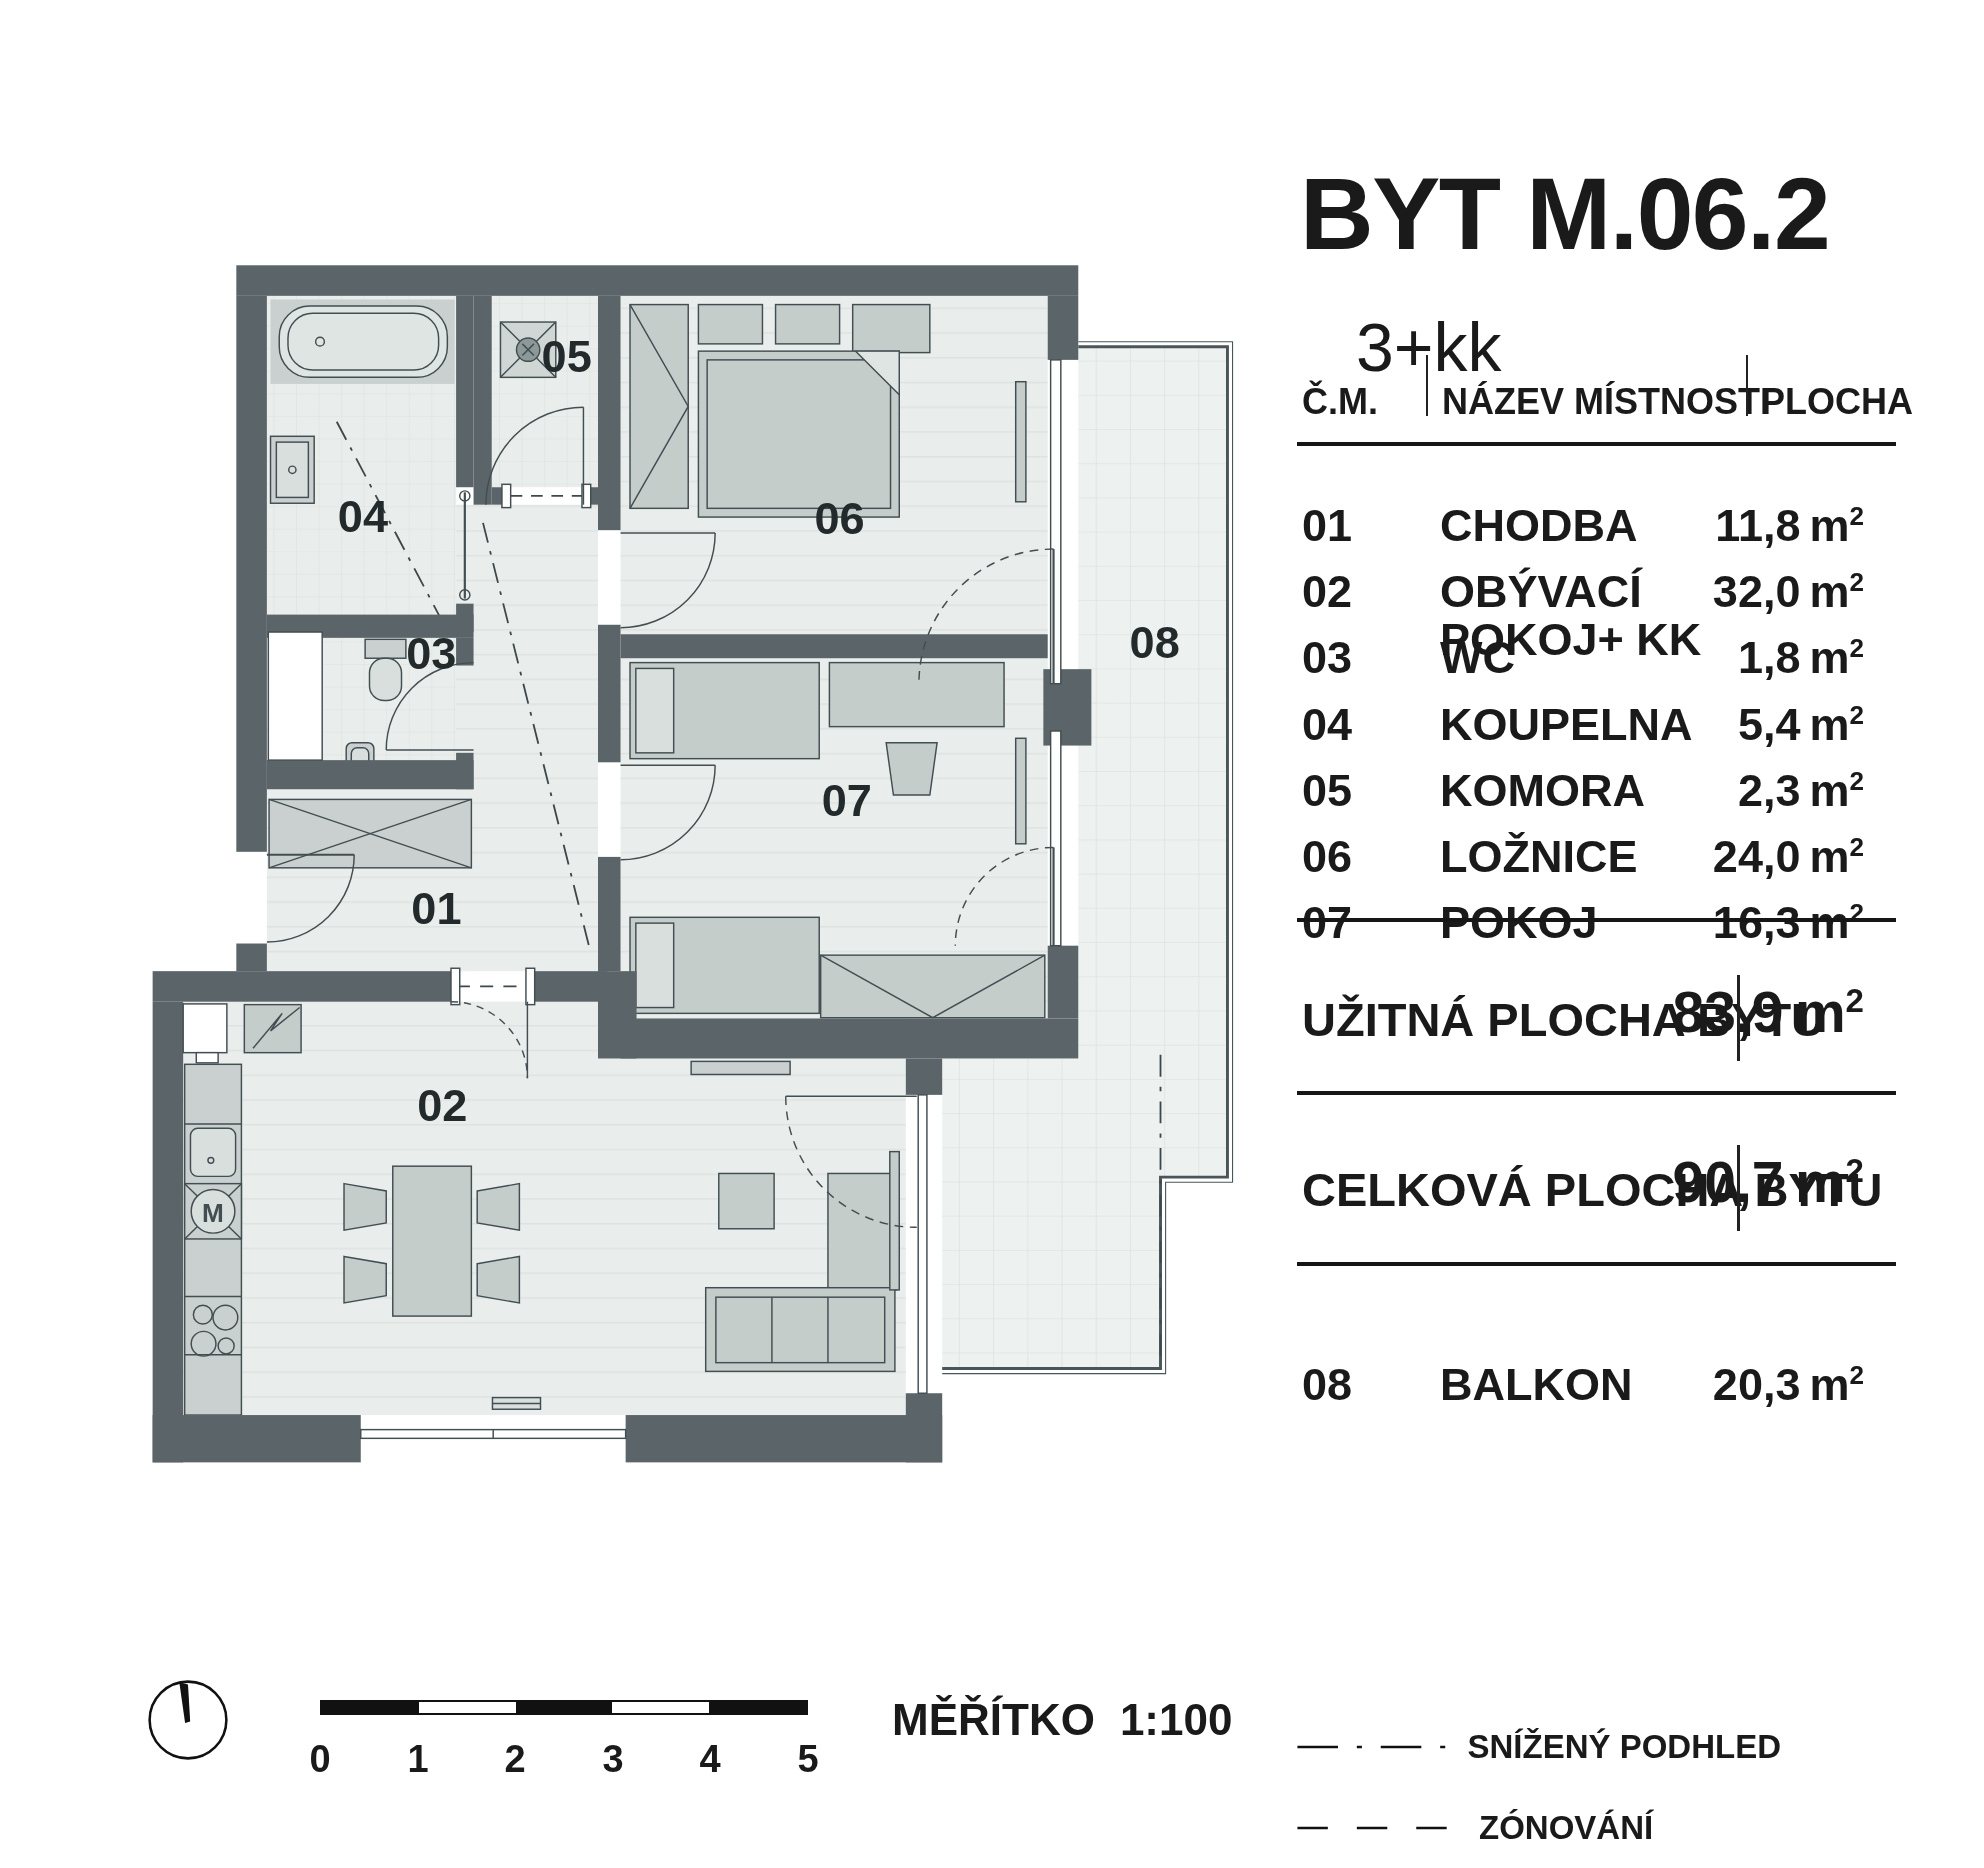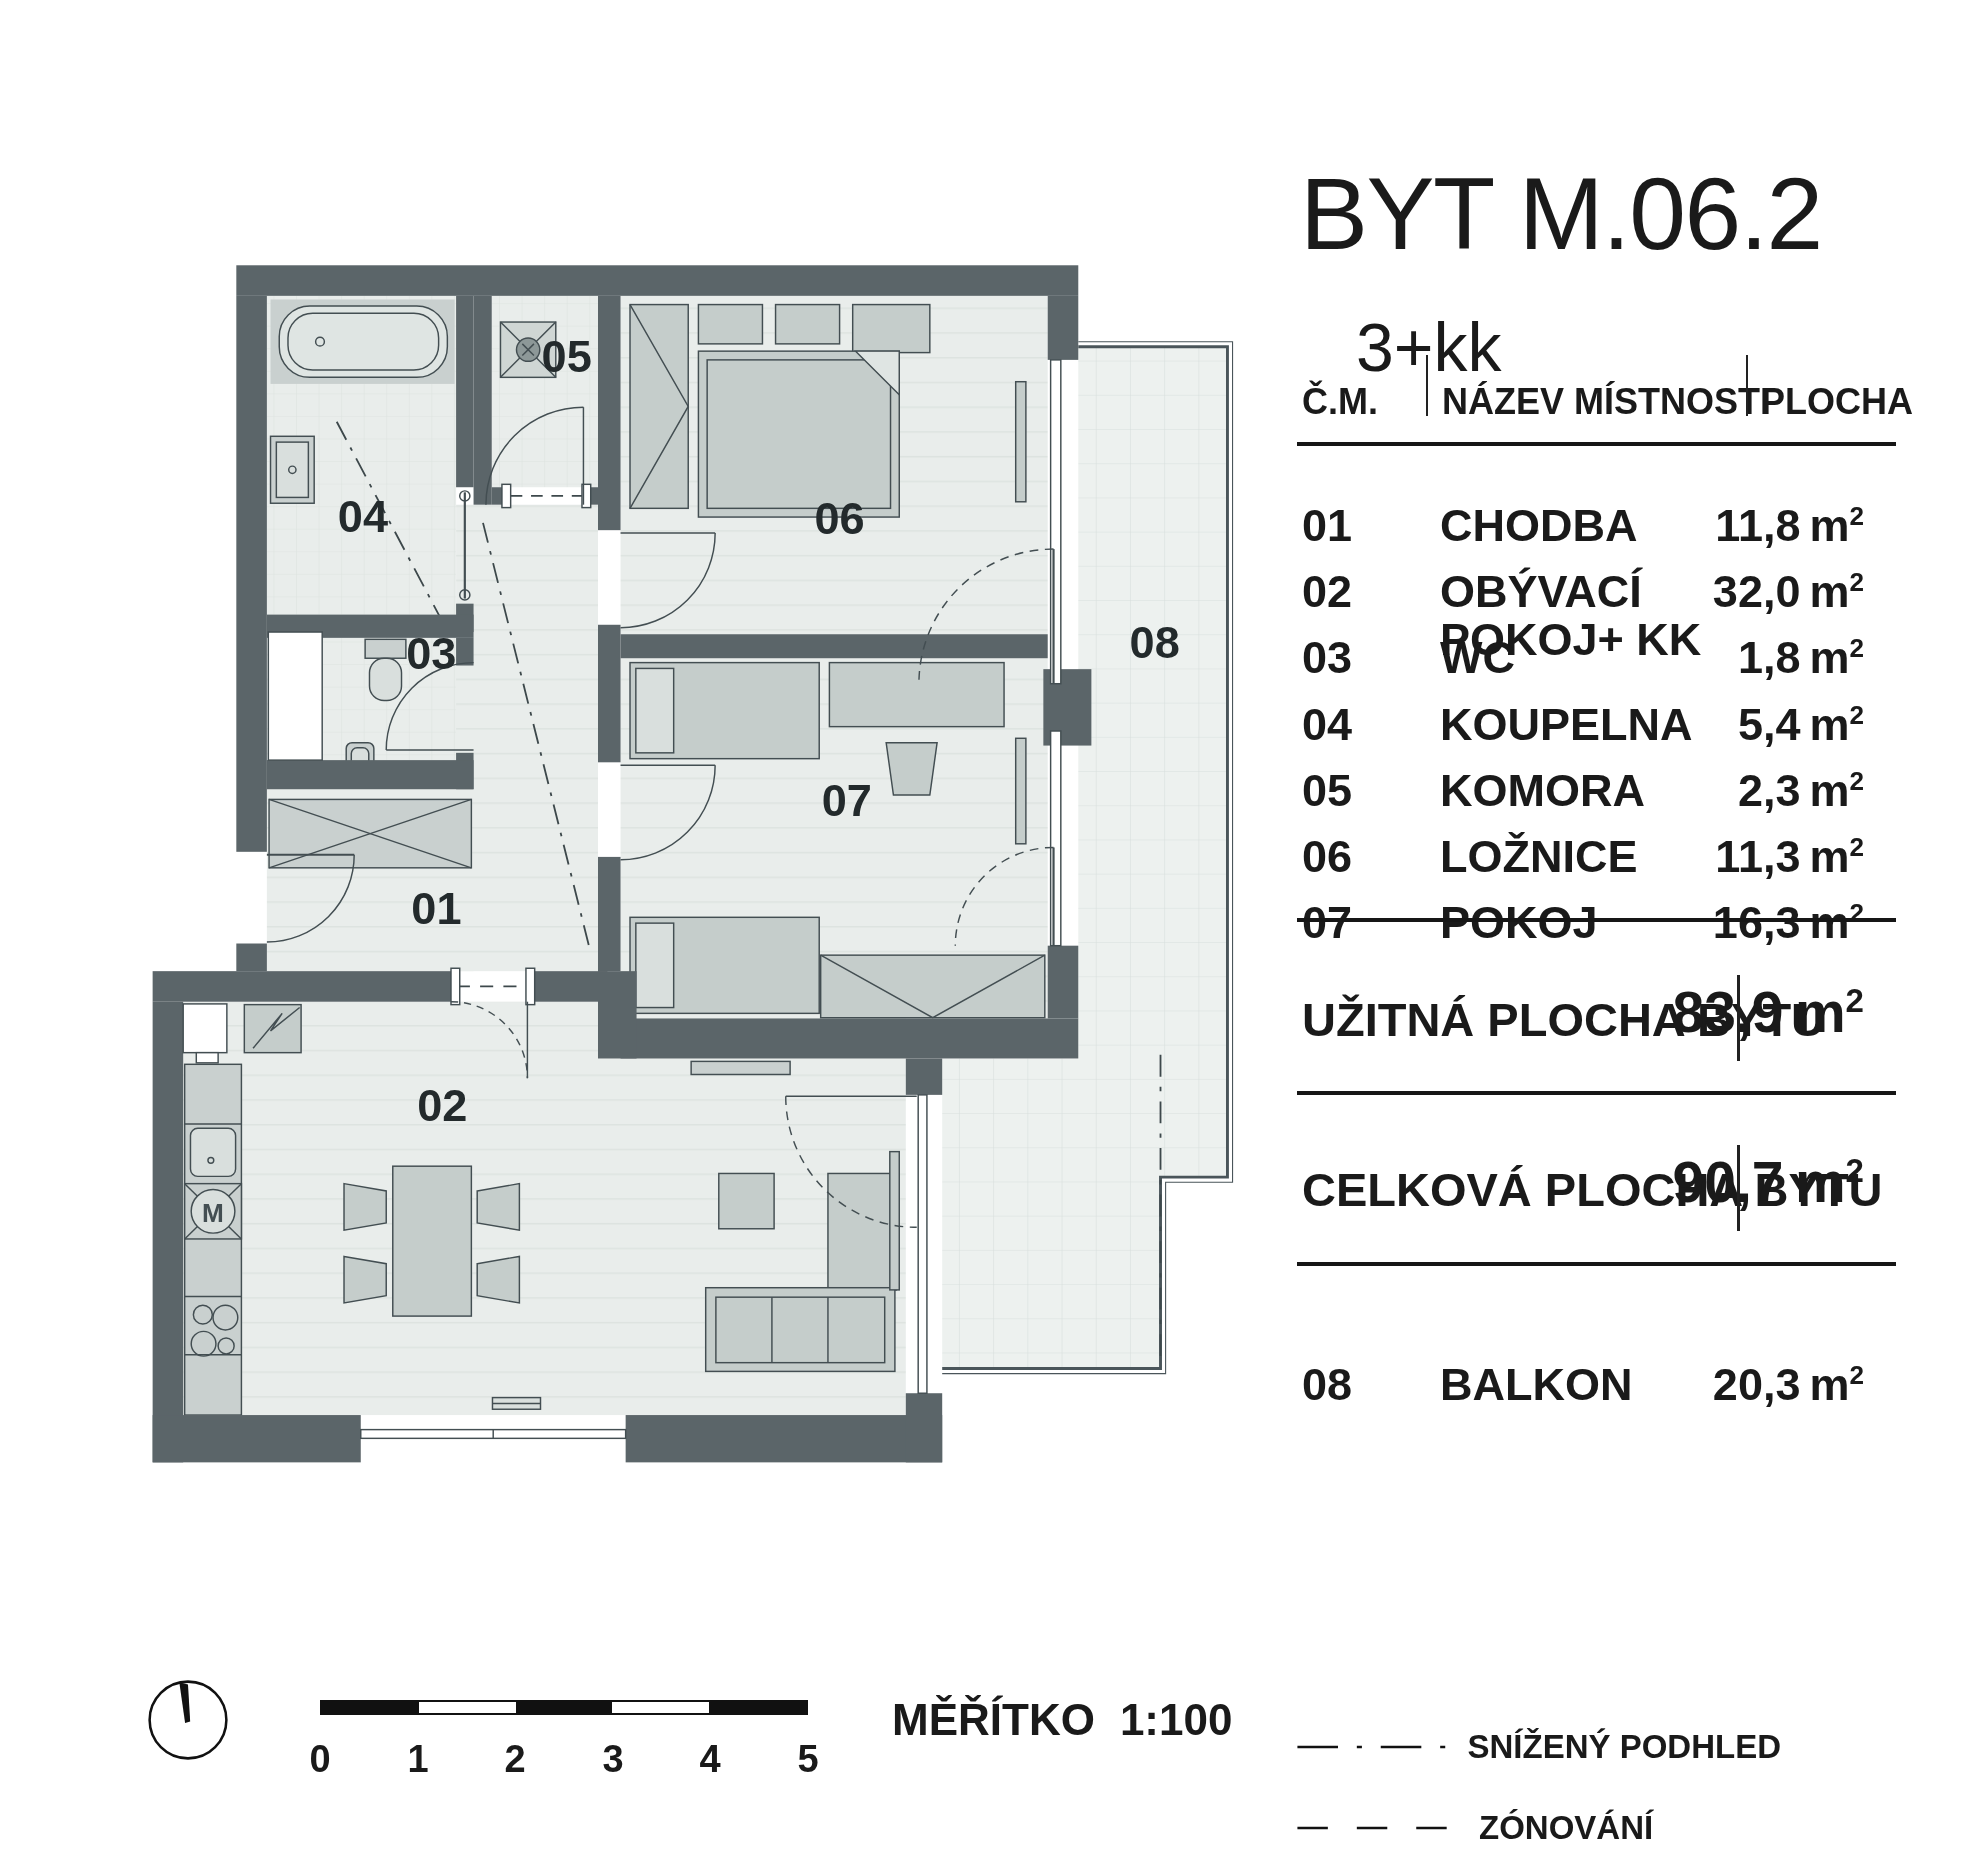--- a/index.html
+++ b/index.html
@@ -1,20 +1,20 @@
 <!DOCTYPE html>
 <html style="font-size:11.6px"><head>
 <meta charset="utf-8">
 <style>
   html,body{margin:0;padding:0;background:#fff;}
   .page{position:relative;width:1985px;height:1869px;background:#fff;overflow:hidden;
         font-family:"Liberation Sans",sans-serif;color:#1a1a1a;}
   .abs{position:absolute;}
   
-  .title{left:1300px;top:163px;font-size:102px;font-weight:400;letter-spacing:-1.5px;line-height:1;}
+  .title{left:1300px;top:163px;font-size:102px;font-weight:700;letter-spacing:-1.5px;line-height:1;}
   .subtitle{left:1356px;top:313px;font-size:68px;font-weight:400;line-height:1;}
   .th{font-size:36px;font-weight:700;line-height:1;top:364px;margin-top:20px;}
   .vbar{background:#222;width:2.2px;}
   .rule{background:#161616;height:3.6px;left:1297px;width:599px;}
   .row{left:1302px;width:562px;height:48px;font-size:45px;font-weight:700;line-height:48px;display:flex;}
   .row .num{width:138px;flex:0 0 auto;}
   .row .nm{flex:1 1 auto;}
   .row .val{flex:0 0 auto;text-align:left;}
   sup.sq{font-size:58%;vertical-align:super;line-height:0;}
   .totlabel{left:1302px;font-size:47px;font-weight:700;line-height:1;}
@@ -322,21 +322,21 @@
     <span class="val"><span>5,4</span> <span>m</span><sup class="sq">2</sup></span>
   </div>
   <div class="abs row" style="top:767px">
     <span class="num">05</span>
     <span class="nm">KOMORA</span>
     <span class="val"><span>2,3</span> <span>m</span><sup class="sq">2</sup></span>
   </div>
   <div class="abs row" style="top:833px">
     <span class="num">06</span>
     <span class="nm">LOŽNICE</span>
-    <span class="val"><span>11,3</span> <span>m</span><sup class="sq">2</sup></span>
+    <span class="val"><span>24,0</span> <span>m</span><sup class="sq">2</sup></span>
   </div>
   <div class="abs row" style="top:899px">
     <span class="num">07</span>
     <span class="nm">POKOJ</span>
     <span class="val"><span>16,3</span> <span>m</span><sup class="sq">2</sup></span>
   </div>
 
   <div class="abs rule" style="top:918px"></div>
   <div class="abs totlabel" style="top:996px">UŽITNÁ PLOCHA BYTU</div>
   <div class="abs vbar" style="left:1737px;top:975px;height:86px;width:2.9px"></div>

